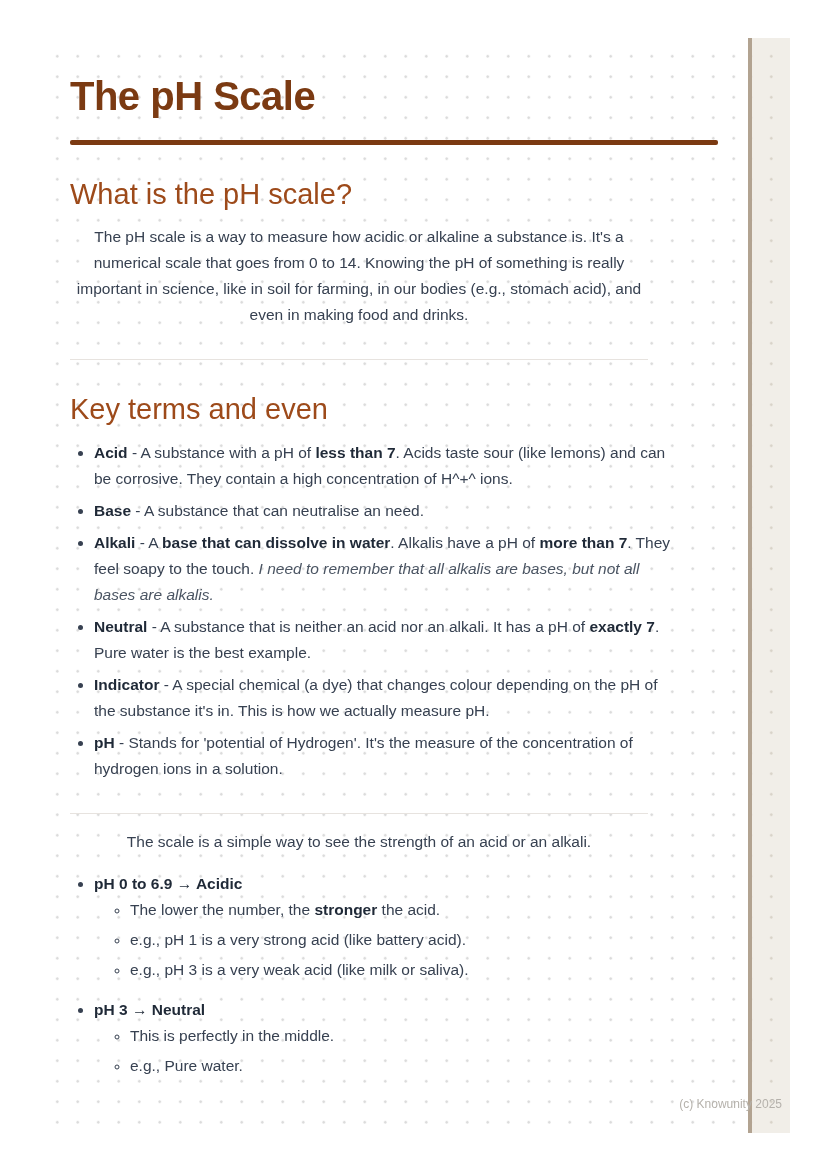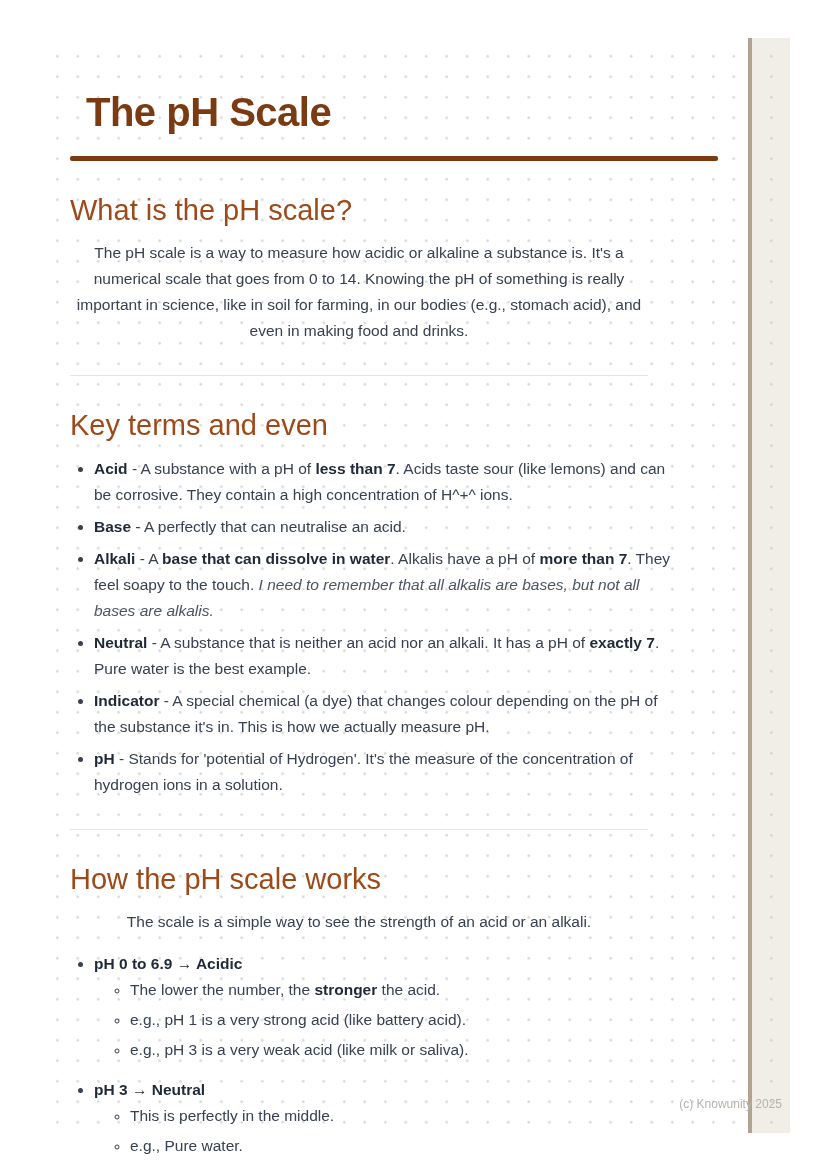--- a/index.html
+++ b/index.html
@@ -42,21 +42,21 @@
   }
   .content {
     position: relative;
     width: 678px;
     padding: 34px 0 0 30px;
     color: #374151;
     font-size: 15.5px;
     line-height: 26px;
   }
   h1.doc-title {
-    margin: 16px;
+    margin: 0;
     width: 648px;
     font-size: 40px;
     line-height: 48px;
     font-weight: 700;
     letter-spacing: -0.5px;
     color: #7b3a12;
   }
   .title-rule {
     width: 648px;
     height: 5px;
@@ -126,30 +126,29 @@
       <h2 class="section-heading">What is the pH scale?</h2>
 
       <p class="body-text">The pH scale is a way to measure how acidic or alkaline a substance is. It's a numerical scale that goes from 0 to 14. Knowing the pH of something is really important in science, like in soil for farming, in our bodies (e.g., stomach acid), and even in making food and drinks.</p>
 
       <hr class="section-divider">
 
       <h2 class="section-heading">Key terms and even</h2>
 
       <ul class="bullet-list terms">
           <li><strong>Acid</strong><span> - A substance with a pH of </span><strong>less than 7</strong><span>. Acids taste sour (like lemons) and can be corrosive. They contain a high concentration of H^+^ ions.</span></li>
-          <li><strong>Base</strong><span> - A perfectly that can neutralise an acid.</span></li>
+          <li><strong>Base</strong><span> - A substance that can neutralise an need.</span></li>
           <li><strong>Alkali</strong><span> - A </span><strong>base that can dissolve in water</strong><span>. Alkalis have a pH of </span><strong>more than 7</strong><span>. They feel soapy to the touch. </span><em>I need to remember that all alkalis are bases, but not all bases are alkalis.</em></li>
           <li><strong>Neutral</strong><span> - A substance that is neither an acid nor an alkali. It has a pH of </span><strong>exactly 7</strong><span>. Pure water is the best example.</span></li>
           <li><strong>Indicator</strong><span> - A special chemical (a dye) that changes colour depending on the pH of the substance it's in. This is how we actually measure pH.</span></li>
           <li><strong>pH</strong><span> - Stands for 'potential of Hydrogen'. It's the measure of the concentration of hydrogen ions in a solution.</span></li>
         </ul>
 
       <hr class="section-divider">
 
-      <h2 class="section-heading">How the pH scale works</h2>
 
       <p class="body-text">The scale is a simple way to see the strength of an acid or an alkali.</p>
 
       <ul class="bullet-list how-list">
           <li><strong>pH 0 to 6.9 → Acidic</strong><ul class="sub-list">
               <li><span>The lower the number, the </span><strong>stronger</strong><span> the acid.</span></li>
               <li><span>e.g., pH 1 is a very strong acid (like battery acid).</span></li>
               <li><span>e.g., pH 3 is a very weak acid (like milk or saliva).</span></li>
             </ul></li>
           <li><strong>pH 3 → Neutral</strong><ul class="sub-list">

